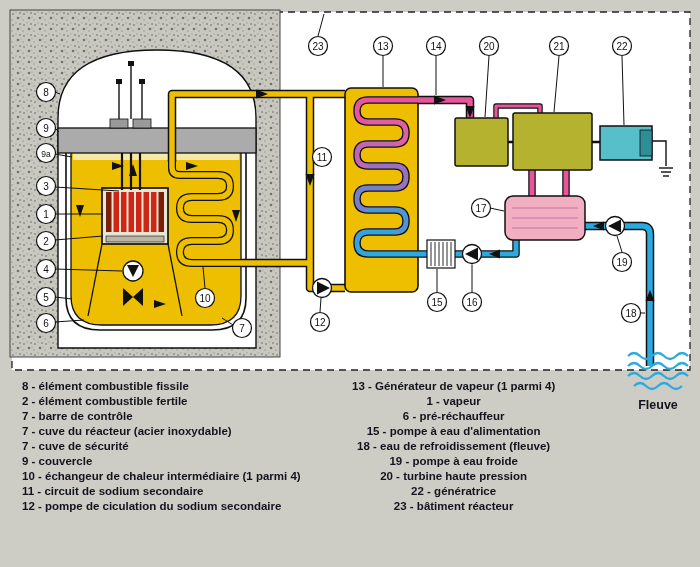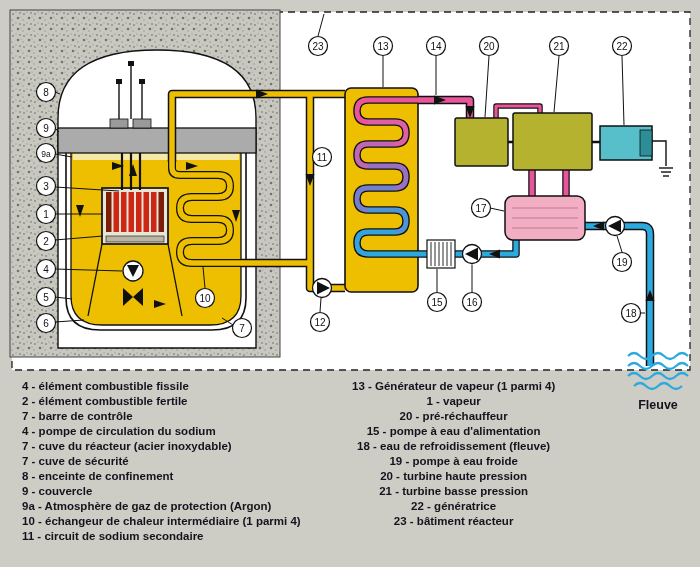--- a/index.html
+++ b/index.html
@@ -322,38 +322,35 @@
         </g>
     <g>
           <line x1="640.5" y1="313" x2="645" y2="313" stroke="#111"></line>
           <circle cx="631" cy="313" r="9.5" fill="#fff" stroke="#111" stroke-width="1.2"></circle>
           <text class="co" x="631" y="316.5" text-anchor="middle">18</text>
         </g>
   </g>
 </svg>
 
 <div id="legend-left" class="legend-col">
-  <div>4 - élément combustible fissile</div>
+  <div>8 - élément combustible fissile</div>
   <div>2 - élément combustible fertile</div>
   <div>7 - barre de contrôle</div>
-  <div>4 - pompe de circulation du sodium</div>
   <div>7 - cuve du réacteur (acier inoxydable)</div>
   <div>7 - cuve de sécurité</div>
-  <div>8 - enceinte de confinement</div>
   <div>9 - couvercle</div>
-  <div>9a - Atmosphère de gaz de protection (Argon)</div>
   <div>10 - échangeur de chaleur intermédiaire (1 parmi 4)</div>
   <div>11 - circuit de sodium secondaire</div>
+  <div>12 - pompe de ciculation du sodium secondaire</div>
 </div>
 <div id="legend-right" class="legend-col">
   <div>13 - Générateur de vapeur (1 parmi 4)</div>
   <div>1 - vapeur</div>
-  <div>20 - pré-réchauffeur</div>
+  <div>6 - pré-réchauffeur</div>
   <div>15 - pompe à eau d'alimentation</div>
   <div>18 - eau de refroidissement (fleuve)</div>
   <div>19 - pompe à eau froide</div>
   <div>20 - turbine haute pression</div>
-  <div>21 - turbine basse pression</div>
   <div>22 - génératrice</div>
   <div>23 - bâtiment réacteur</div>
 </div>
 
 </div>
 
 </body></html>

